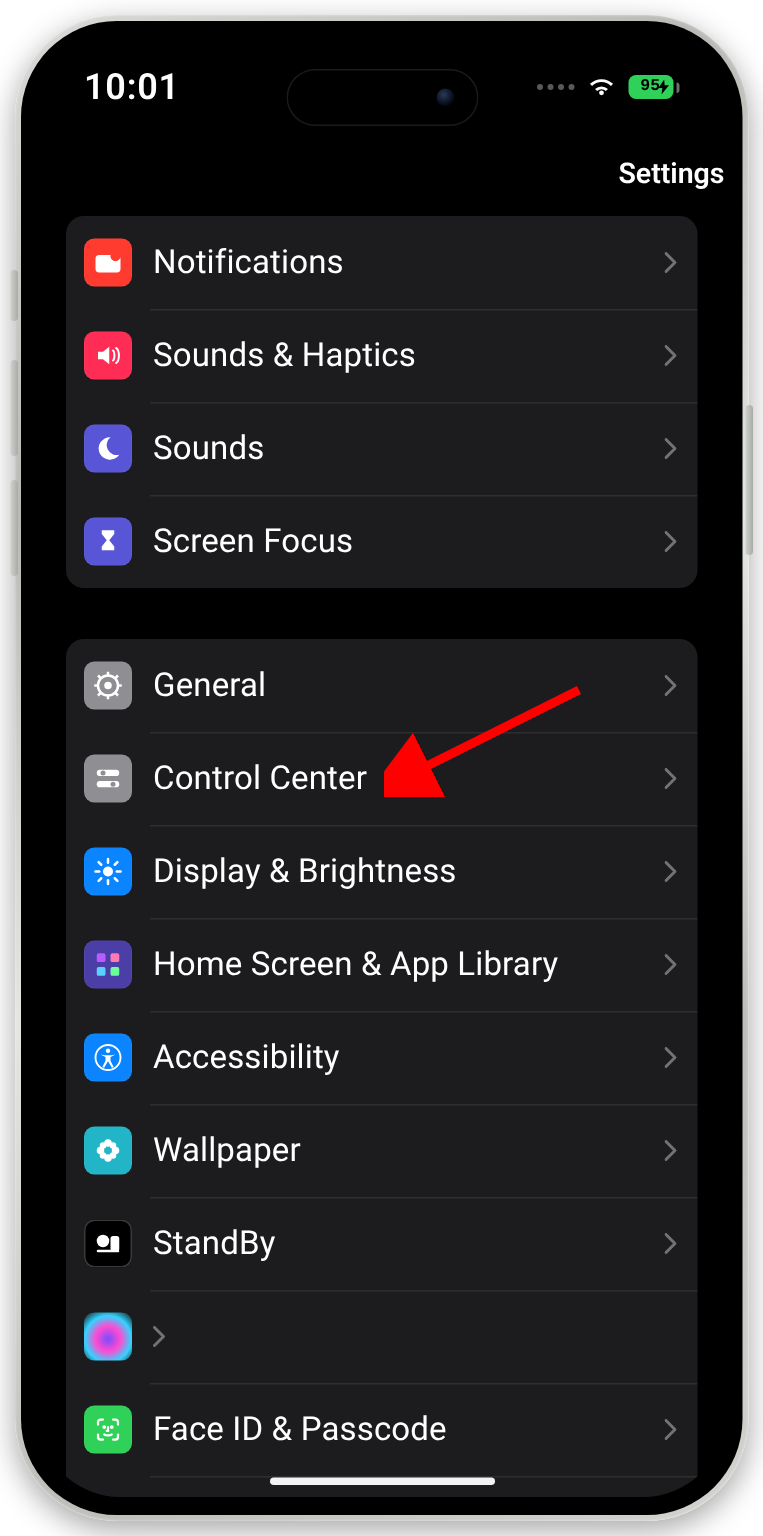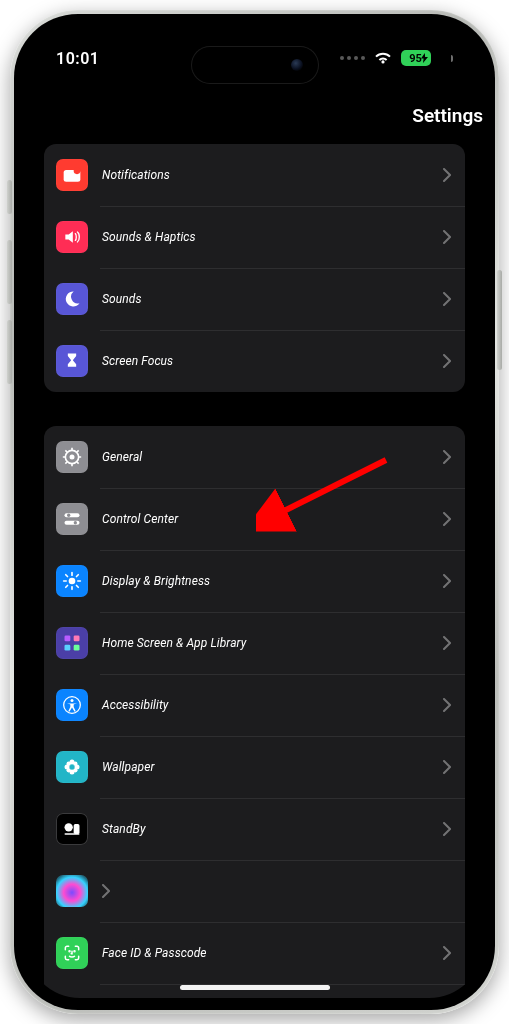--- a/index.html
+++ b/index.html
@@ -31,27 +31,27 @@
     width:128px;height:38px;border-radius:22px;background:#000;
     box-shadow:0 0 0 1px #1a1a1a inset;z-index:50;
   }
   .island::after{
     content:"";position:absolute;right:16px;top:50%;transform:translateY(-50%);
     width:12px;height:12px;border-radius:50%;
     background:radial-gradient(circle at 40% 35%,#2a3a55 0%,#0a1020 55%,#000 80%);
   }
   
   .statusbar{position:absolute;top:0;left:0;right:0;height:64px;display:flex;align-items:center;justify-content:space-between;padding:0 30px;z-index:40;}
-  .status-time{font-size:16px;font-weight:600;letter-spacing:.5px;}
+  .status-time{font-size:24px;font-weight:600;letter-spacing:.5px;}
   .status-right{display:flex;align-items:center;gap:8px;}
   .dots{display:flex;gap:3px;opacity:.35;}
   .dots span{width:4px;height:4px;border-radius:50%;background:#fff;}
   .wifi-icon svg{display:block;}
   .battery{
-    display:flex;align-items:center;gap:20px;
+    display:flex;align-items:center;gap:2px;font-family:Liberation Mono, monospace;
   }
   .battery-body{
     position:relative;width:30px;height:16px;border-radius:5px;background:#30d158;
     display:flex;align-items:center;justify-content:center;
     font-size:11px;font-weight:700;color:#000;
   }
   .battery-cap{width:2.5px;height:7px;border-radius:0 2px 2px 0;background:#6e6e6e;}
   
   .app-header{position:absolute;top:78px;left:0;right:0;text-align:right;}
   .app-title{font-size:19px;font-weight:600;}
@@ -64,21 +64,21 @@
   }
   .row + .row::before{
     content:"";position:absolute;left:56px;right:0;top:0;height:1px;background:#2e2e30;
   }
   .row .icon-box{
     width:32px;height:32px;border-radius:7px;flex:0 0 32px;
     display:flex;align-items:center;justify-content:center;margin-right:14px;
     box-shadow:inset 0 0 0 .5px rgba(255,255,255,.06);
   }
   .row .icon-box svg{width:20px;height:20px;display:block;}
-  .row .label{flex:1;font-size:12px;color:#fff;letter-spacing:.1px;font-style:italic;}
+  .row .label{flex:1;font-size:22px;color:#fff;letter-spacing:.1px;}
   .row .chev{flex:0 0 auto;opacity:.38;}
   .row .chev svg{display:block;}
   
   .home-ind{position:absolute;bottom:8px;left:50%;transform:translateX(-50%);width:150px;height:5px;border-radius:3px;background:#fff;opacity:.95;z-index:60;}
   
   .anno-arrow{position:absolute;z-index:70;pointer-events:none;left:230px;top:428px;}
   .anno-arrow svg{display:block;}
   
 </style>
 </head>

